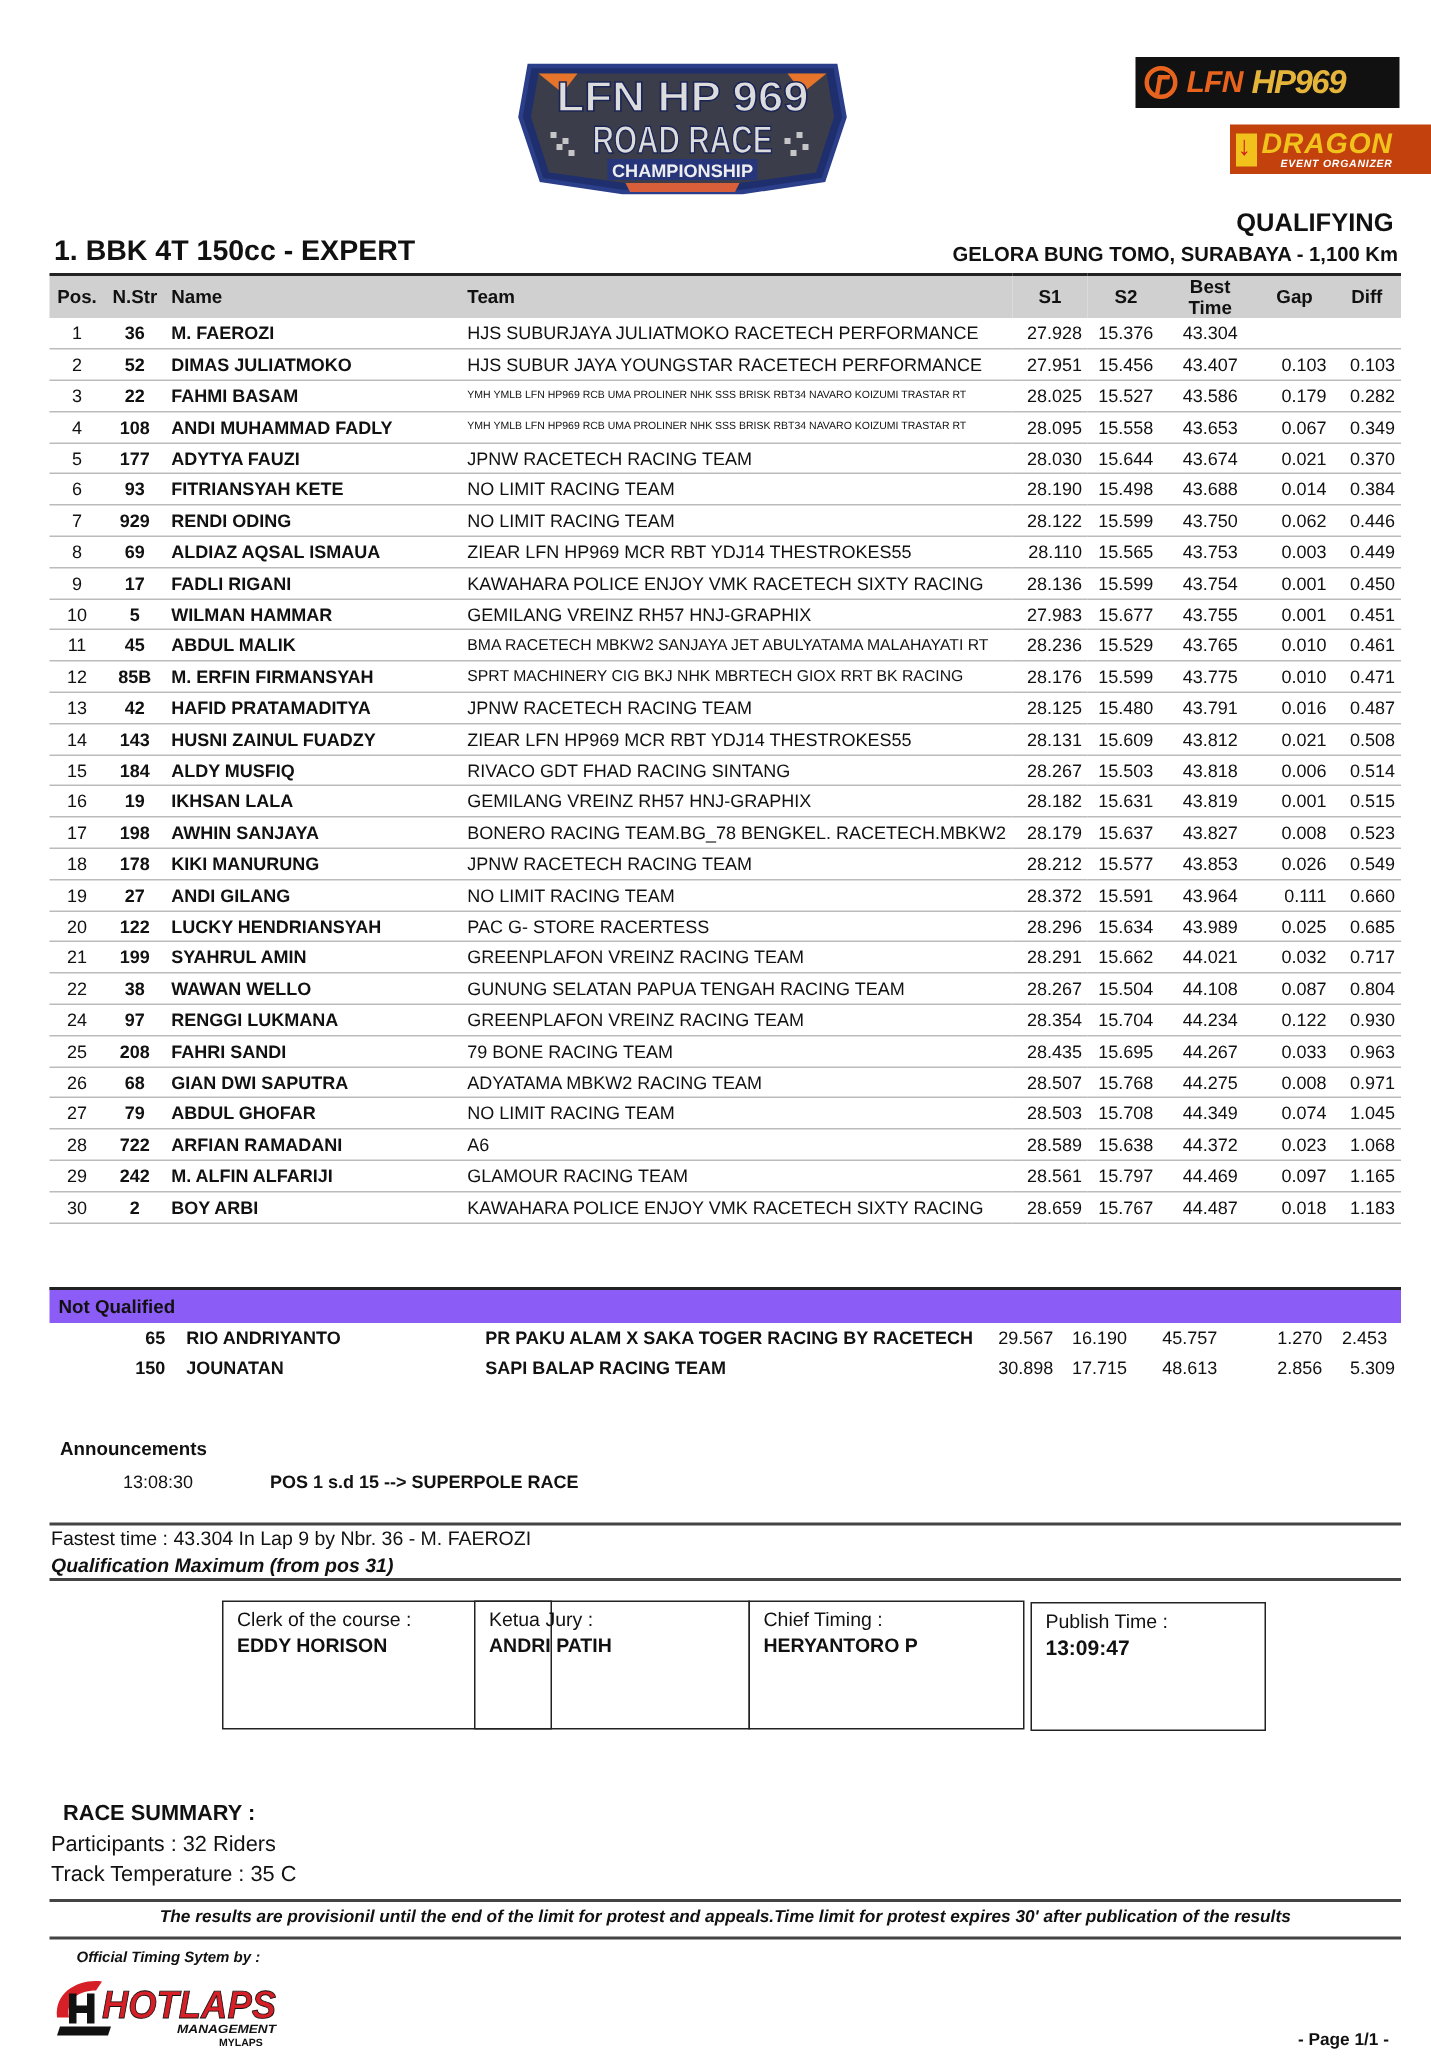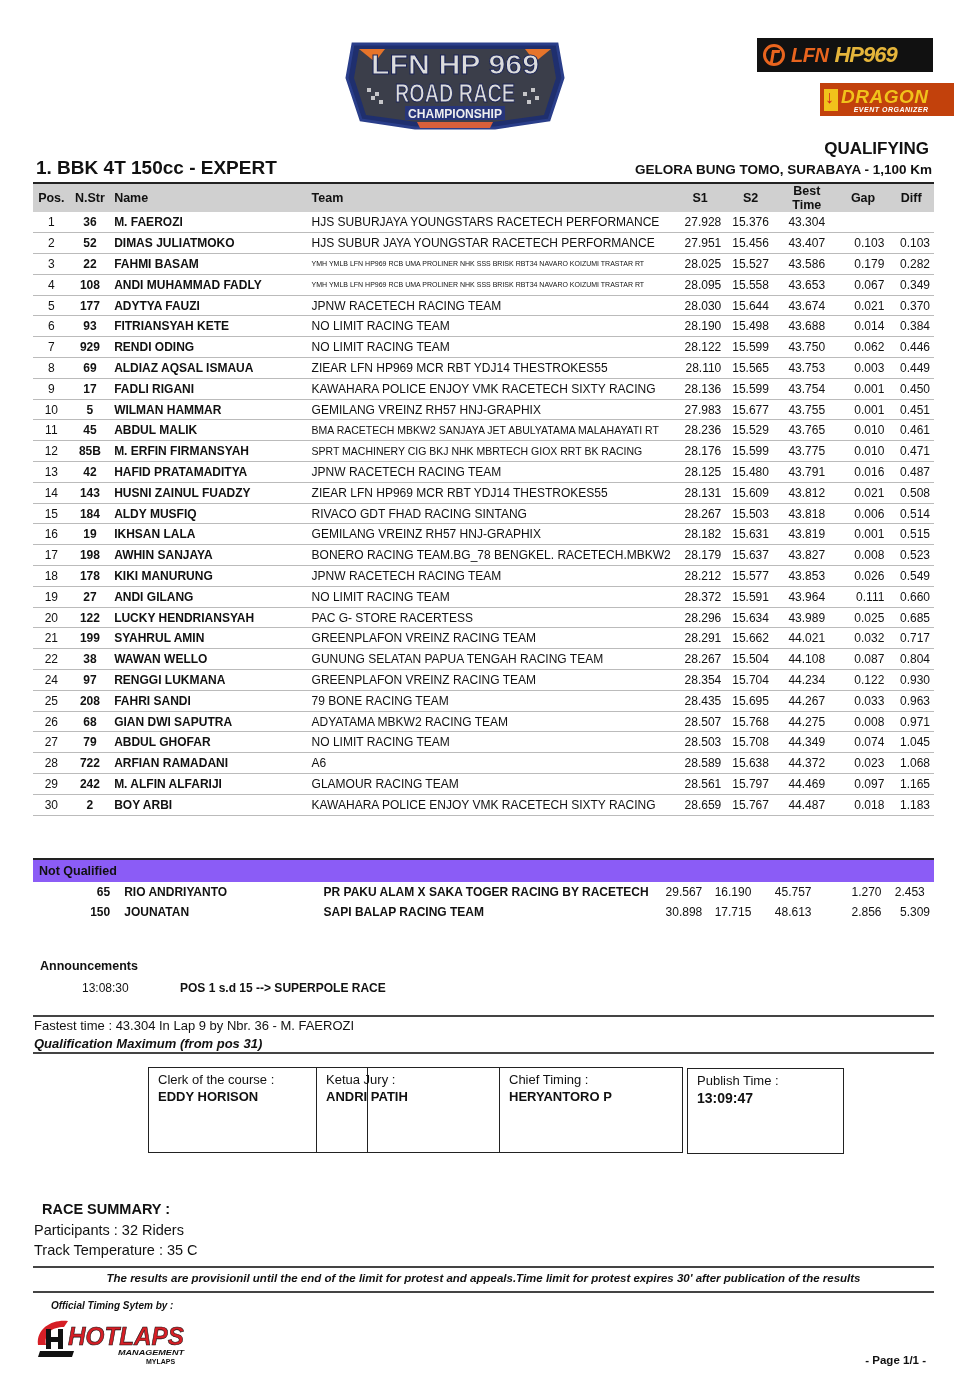--- a/index.html
+++ b/index.html
@@ -121,21 +121,21 @@
       <th class="c-best">Best Time</th>
       <th class="c-gap" style="text-align:center !important">Gap</th>
       <th class="c-diff" style="text-align:center !important">Diff</th>
     </tr>
   </thead>
   <tbody id="results-body">
       <tr>
         <td class="c-pos">1</td>
         <td class="c-nstr">36</td>
         <td class="c-name">M. FAEROZI</td>
-        <td class="c-team">HJS SUBURJAYA YOUNGSTARS RACETECH PERFORMANCE</td>
+        <td class="c-team">HJS SUBURJAYA JULIATMOKO RACETECH PERFORMANCE</td>
         <td class="c-s1">27.928</td>
         <td class="c-s2">15.376</td>
         <td class="c-best">43.304</td>
         <td class="c-gap"></td>
         <td class="c-diff"></td>
       </tr>
       <tr>
         <td class="c-pos">2</td>
         <td class="c-nstr">52</td>
         <td class="c-name">DIMAS JULIATMOKO</td>

